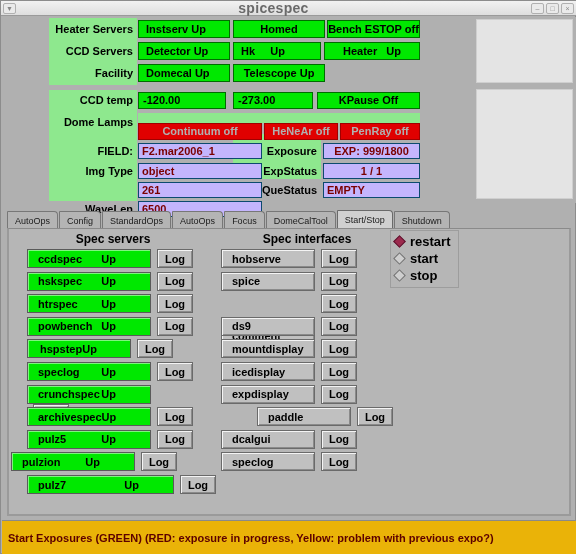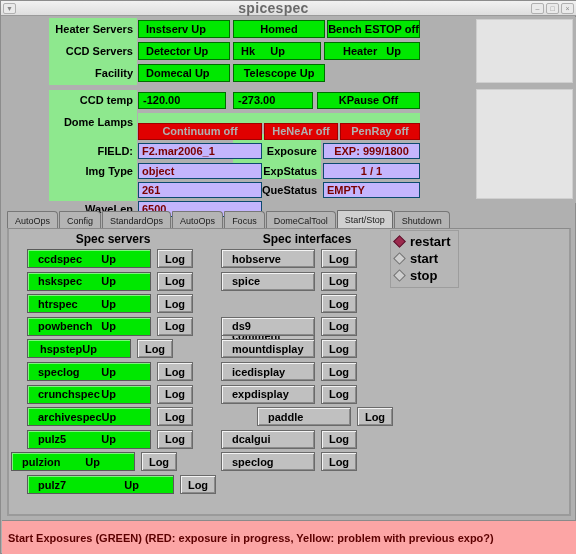--- a/index.html
+++ b/index.html
@@ -179,21 +179,21 @@
   }
   .diamond.on { background: #9c2a4d; border-color: #5c1630; }
   .radio-label {
     font-size: 13px; font-weight: bold; color: #000;
   }
 
   
   #statusbar {
     position: absolute; left: 1px; top: 519px;
     width: 574px; height: 34px;
-    background: #fca5a5;
+    background: #eab308;
     border-top: 1px solid #8a8a8a;
     display: flex; align-items: center;
     padding-left: 6px;
   }
   #statusbar span {
     font-size: 11px; font-weight: bold; color: #5c0000;
     white-space: nowrap;
   }
 </style>
 </head>
@@ -318,21 +318,21 @@
           </div>
           <div class="log-btn">Log</div>
         </div>
         <div class="srv-row" style="left: 18px; top: 133px;">
           <div class="srv-btn" style="width: 124px;">
             <span class="srv-name">speclog</span>
             <span class="srv-state" style="margin-right: 34px;">Up</span>
           </div>
           <div class="log-btn">Log</div>
         </div>
-        <div class="srv-row" style="left: 18px; top: 155.6px;">
+        <div class="srv-row" style="left: 18px; top: 155.6px; flex-direction: column;">
           <div class="srv-btn" style="width: 124px;">
             <span class="srv-name">crunchspec</span>
             <span class="srv-state" style="margin-right: 34px;">Up</span>
           </div>
           <div class="log-btn">Log</div>
         </div>
         <div class="srv-row" style="left: 18px; top: 178.2px; align-items: center;">
           <div class="srv-btn" style="width: 124px;">
             <span class="srv-name">archivespec</span>
             <span class="srv-state" style="margin-right: 34px;">Up</span>

